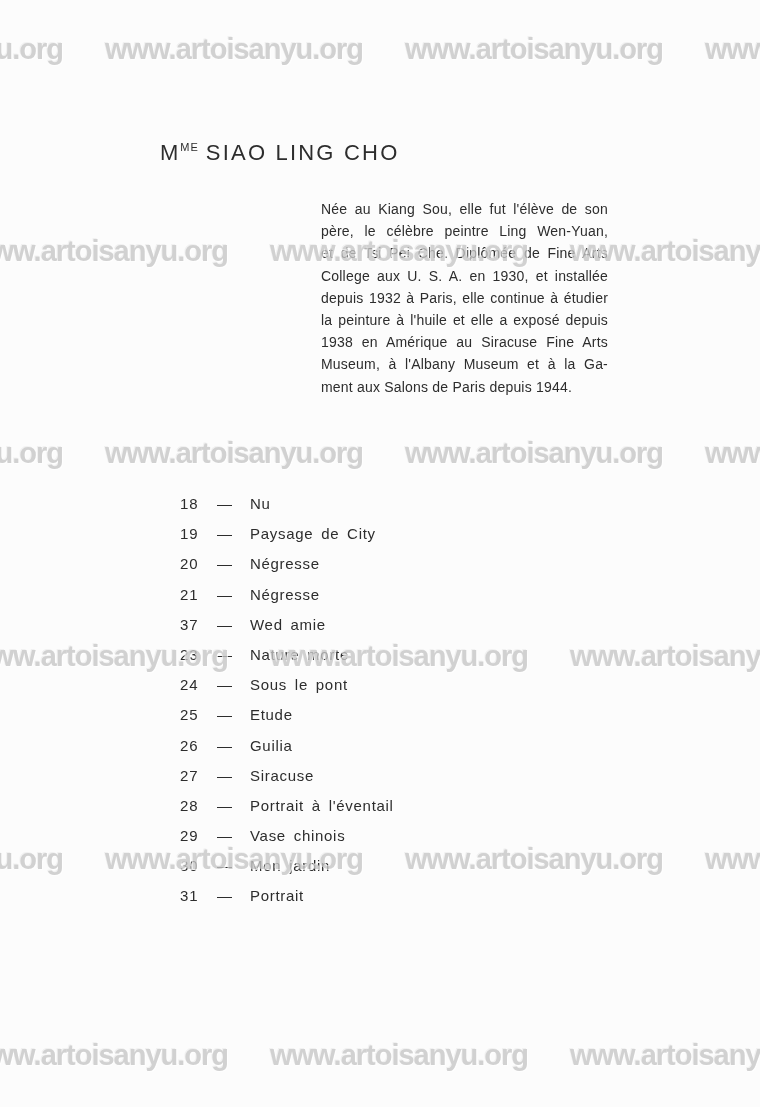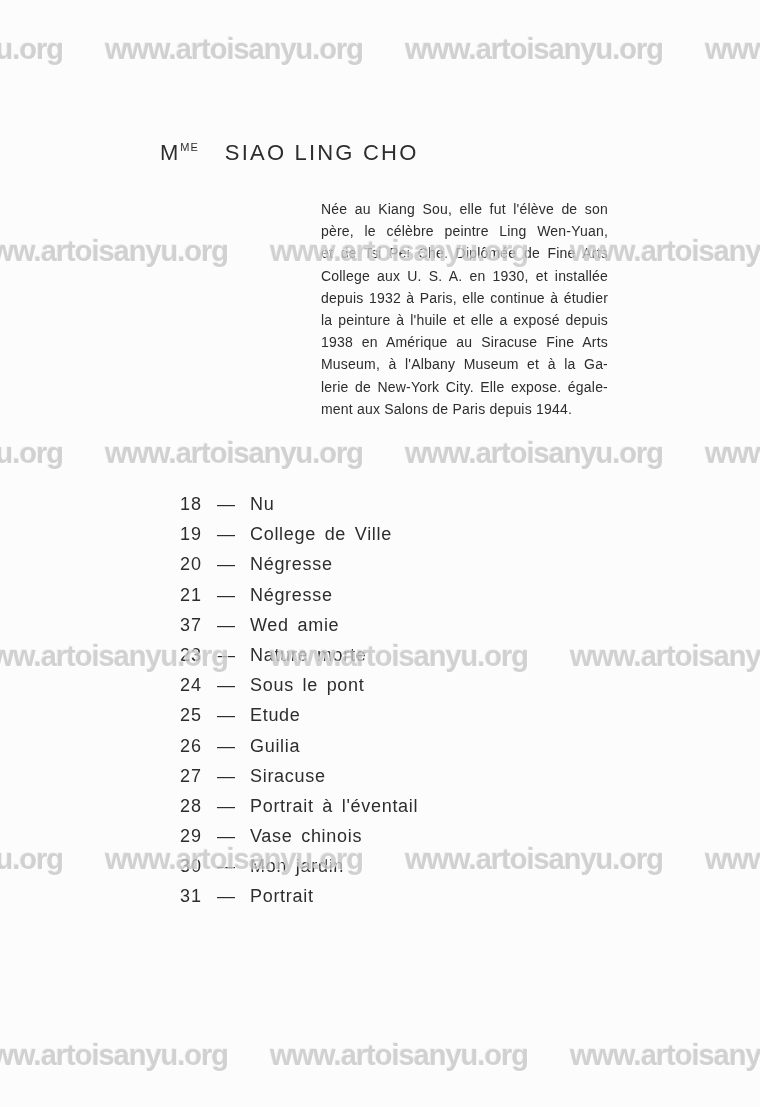--- a/index.html
+++ b/index.html
@@ -46,39 +46,39 @@
     top: 140px;
     font-size: 22px;
     letter-spacing: 2px;
     white-space: nowrap;
   }
   .title .sup {
     font-size: 11px;
     letter-spacing: 1px;
     vertical-align: 9px;
   }
-  .title .name { margin-left: 26px; letter-spacing: 2.2px; }
+  .title .name { margin-left: 7px; letter-spacing: 2.2px; }
 
   .bio {
     position: absolute;
     left: 285px;
     top: 198px;
     width: 323px;
     font-size: 14px;
     line-height: 22.2px;
     letter-spacing: 0.2px;
   }
   .bio-line { text-align: justify; text-align-last: justify; margin-left: 36px; }
   .bio-line.last { text-align-last: left; }
 
   .catalog {
     position: absolute;
     left: 180px;
     top: 489px;
-    font-size: 18px;
+    font-size: 15px;
     letter-spacing: 0.7px;
     word-spacing: 3px;
   }
   .catalog-row {
     height: 30.2px;
     line-height: 30.2px;
     white-space: nowrap;
   }
   .catalog-row .num  { display: inline-block; width: 37px; letter-spacing: 1px; }
   .catalog-row .dash { display: inline-block; width: 33px; }
@@ -96,27 +96,26 @@
 
     <div class="bio">
         <div class="bio-line">Née au Kiang Sou, elle fut l'élève de son</div>
         <div class="bio-line">père, le célèbre peintre Ling Wen-Yuan,</div>
         <div class="bio-line">et de Tsi Pei Che. Diplômée de Fine Arts</div>
         <div class="bio-line">College aux U. S. A. en 1930, et installée</div>
         <div class="bio-line">depuis 1932 à Paris, elle continue à étudier</div>
         <div class="bio-line">la peinture à l'huile et elle a exposé depuis</div>
         <div class="bio-line">1938 en Amérique au Siracuse Fine Arts</div>
         <div class="bio-line">Museum, à l'Albany Museum et à la Ga-</div>
-        <div class="bio-line">lerie de New-York City. Elle expose. égale-</div>
         <div class="bio-line last">ment aux Salons de Paris depuis 1944.</div>
       </div>
 
     <div class="catalog">
         <div class="catalog-row"><span class="num">18</span><span class="dash">—</span><span>Nu</span></div>
-        <div class="catalog-row"><span class="num">19</span><span class="dash">—</span><span>College de Ville</span></div>
+        <div class="catalog-row"><span class="num">19</span><span class="dash">—</span><span>Paysage de City</span></div>
         <div class="catalog-row"><span class="num">20</span><span class="dash">—</span><span>Négresse</span></div>
         <div class="catalog-row"><span class="num">21</span><span class="dash">—</span><span>Négresse</span></div>
         <div class="catalog-row"><span class="num">37</span><span class="dash">—</span><span>Wed amie</span></div>
         <div class="catalog-row"><span class="num">23</span><span class="dash">—</span><span>Nature morte</span></div>
         <div class="catalog-row"><span class="num">24</span><span class="dash">—</span><span>Sous le pont</span></div>
         <div class="catalog-row"><span class="num">25</span><span class="dash">—</span><span>Etude</span></div>
         <div class="catalog-row"><span class="num">26</span><span class="dash">—</span><span>Guilia</span></div>
         <div class="catalog-row"><span class="num">27</span><span class="dash">—</span><span>Siracuse</span></div>
         <div class="catalog-row"><span class="num">28</span><span class="dash">—</span><span>Portrait à l'éventail</span></div>
         <div class="catalog-row"><span class="num">29</span><span class="dash">—</span><span>Vase chinois</span></div>

